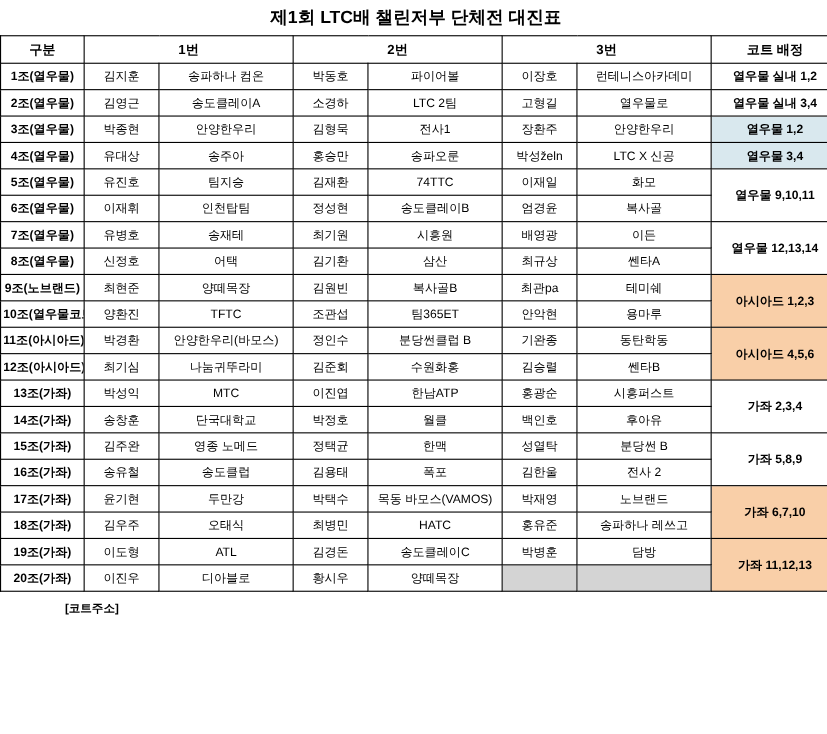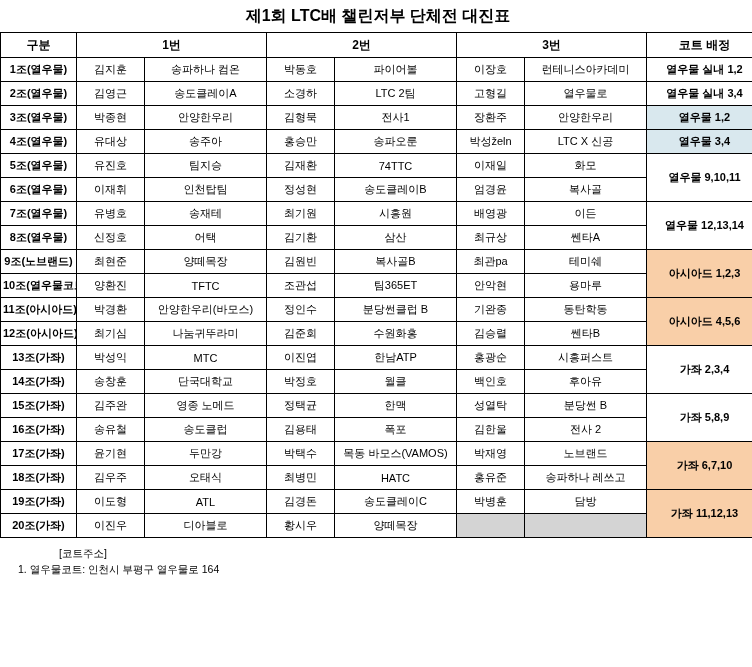--- a/index.html
+++ b/index.html
@@ -54,21 +54,21 @@
   td.court.blue { background: #d9e8ee; }
   td.court.orange { background: #f9cfa8; }
   td.empty { background: #d4d4d4; }
 
   #footer {
     margin: 7px 0 0 18px;
     font-size: 10.5px;
     color: #000;
     line-height: 1.55;
   }
-  #footer .hdr { font-weight: normal; padding-left: 41px; }
+  #footer .hdr { font-weight: bold; padding-left: 41px; }
 </style>
 </head>
 <body>
 
 <div id="page">
 
   <div id="title">제1회 LTC배 챌린저부 단체전 대진표</div>
 
   <table class="main">
     <colgroup>
@@ -281,16 +281,15 @@
           <td>황시우</td>
           <td>양떼목장</td>
           <td class="empty"></td>
           <td class="empty"></td>
         </tr>
       </tbody>
   </table>
 
   <div id="footer">
     <div class="hdr">[코트주소]</div>
-    <div>1. 열우물코트: 인천시 부평구 열우물로 164</div>
   </div>
 
 </div>
 
 </body></html>

